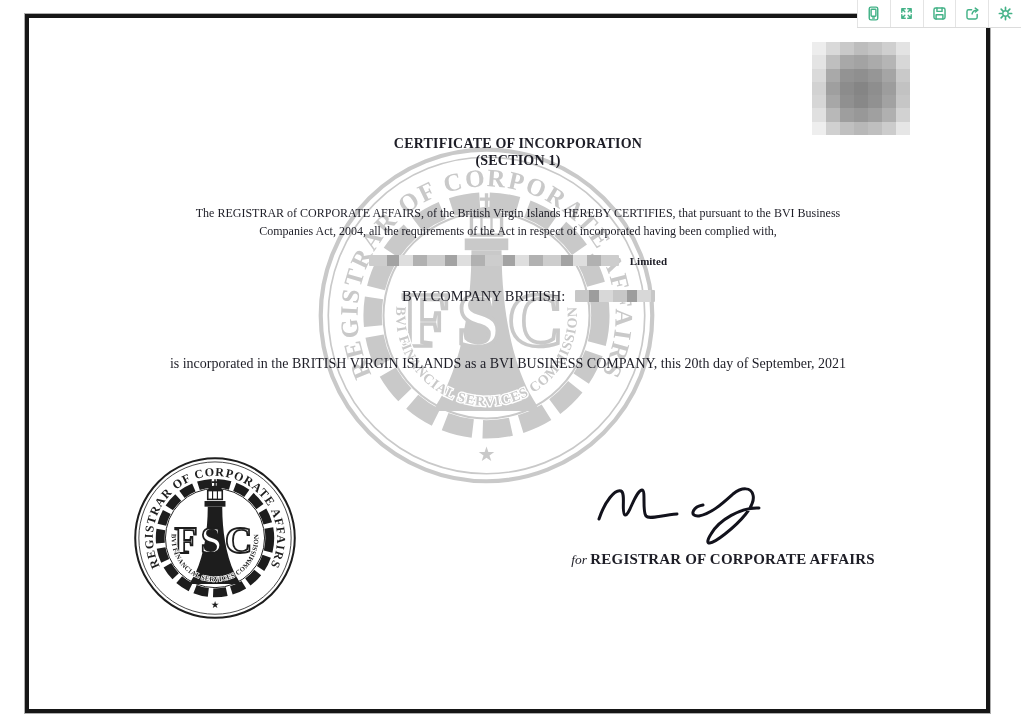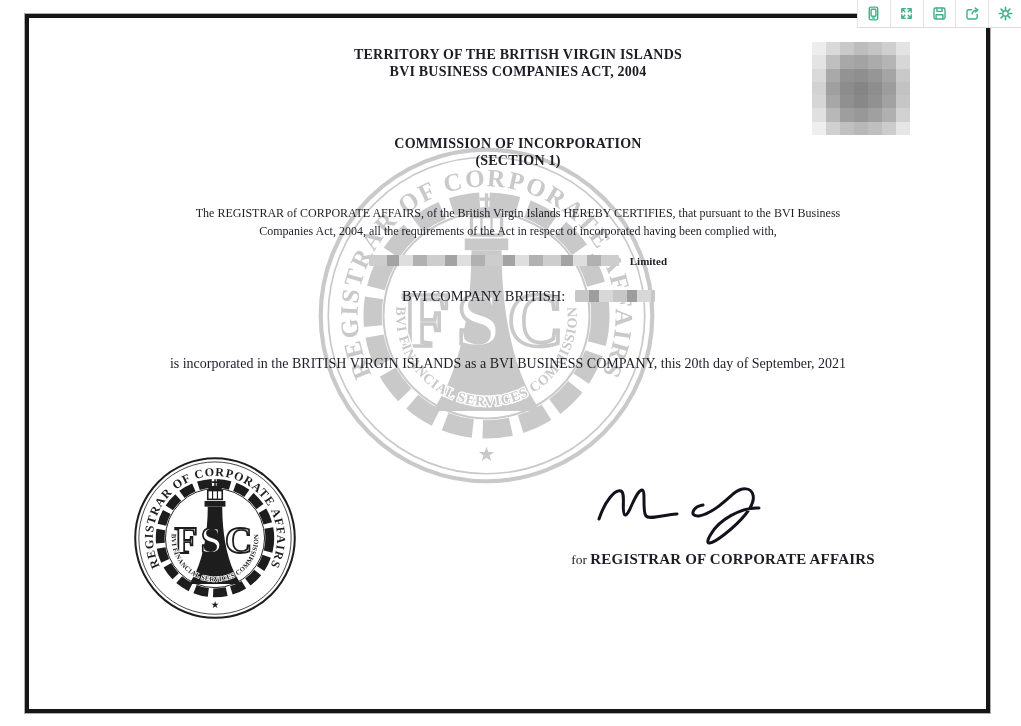--- a/index.html
+++ b/index.html
@@ -13,21 +13,21 @@
   .body-par{top:204px;left:98px;width:840px;font-size:12px;line-height:18px;}
   .company-line{top:255px;font-size:11px;font-weight:bold;}
   .redact-bar{display:inline-block;vertical-align:-1px;height:11px;width:250px;border-radius:1px;
       background:repeating-linear-gradient(90deg,#cdcdcd 0 18px,#a3a3a3 18px 30px,#dedede 30px 44px,#b1b1b1 44px 58px);
       filter:blur(.6px);}
   .bvi-line{position:absolute;left:402px;top:288px;font-size:14.5px;white-space:nowrap;}
   .redact-bar.num{width:80px;height:12px;margin-left:10px;
       background:repeating-linear-gradient(90deg,#c7c7c7 0 14px,#9d9d9d 14px 24px,#d8d8d8 24px 38px);}
   .incorp-line{top:356px;left:28px;font-size:14px;}
   .sig-block{position:absolute;left:508px;top:551px;width:430px;text-align:center;font-size:15px;white-space:nowrap;}
-  .sig-for{font-weight:normal;font-size:13.5px;}
+  .sig-for{font-style:italic;font-weight:normal;font-size:13.5px;}
   .sig-name{font-weight:bold;letter-spacing:.2px;}
   .sig-date{position:absolute;left:460px;top:568px;width:428px;text-align:right;font-size:13.5px;}
   .watermark{position:absolute;left:314px;top:143px;width:345px;height:355px;color:#c9c9c9;}
   .dark-seal{position:absolute;left:132px;top:455px;width:166px;height:171px;color:#1d1d1d;}
   .signature{position:absolute;left:585px;top:467px;width:200px;height:85px;color:#12121c;}
   .stamp{position:absolute;left:812px;top:42px;width:98px;height:93px;display:grid;
          grid-template-columns:repeat(7,1fr);grid-auto-rows:1fr;filter:blur(.5px);}
   .toolbar{position:absolute;left:857px;top:0;width:164px;height:27px;display:flex;background:#fff;
            border-bottom:1px solid #dcdcdc;z-index:10;}
   .tb-btn{flex:1;display:flex;align-items:center;justify-content:center;background:#fff;
@@ -115,27 +115,23 @@
       <div style="background: rgb(210, 210, 210);"></div>
       <div style="background: rgb(238, 238, 238);"></div>
       <div style="background: rgb(208, 208, 208);"></div>
       <div style="background: rgb(192, 192, 192);"></div>
       <div style="background: rgb(184, 184, 184);"></div>
       <div style="background: rgb(191, 191, 191);"></div>
       <div style="background: rgb(204, 204, 204);"></div>
       <div style="background: rgb(230, 230, 230);"></div>
     </div>
 
-  <div class="tblock doc-header">
-    <div>TERRITORY OF THE BRITISH VIRGIN ISLANDS</div>
-    <div>BVI BUSINESS COMPANIES ACT, 2004</div>
-  </div>
 
   <div class="tblock cert-title">
-    <div>COMMISSION OF INCORPORATION</div>
+    <div>CERTIFICATE OF INCORPORATION</div>
     <div>(SECTION 1)</div>
   </div>
 
   <div class="tblock body-par">
     <div>The REGISTRAR of CORPORATE AFFAIRS, of the British Virgin Islands HEREBY CERTIFIES, that pursuant to the BVI Business</div>
     <div>Companies Act, 2004, all the requirements of the Act in respect of incorporated having been complied with,</div>
   </div>
 
   <div class="tblock company-line">
     <span class="redact-bar"></span>

